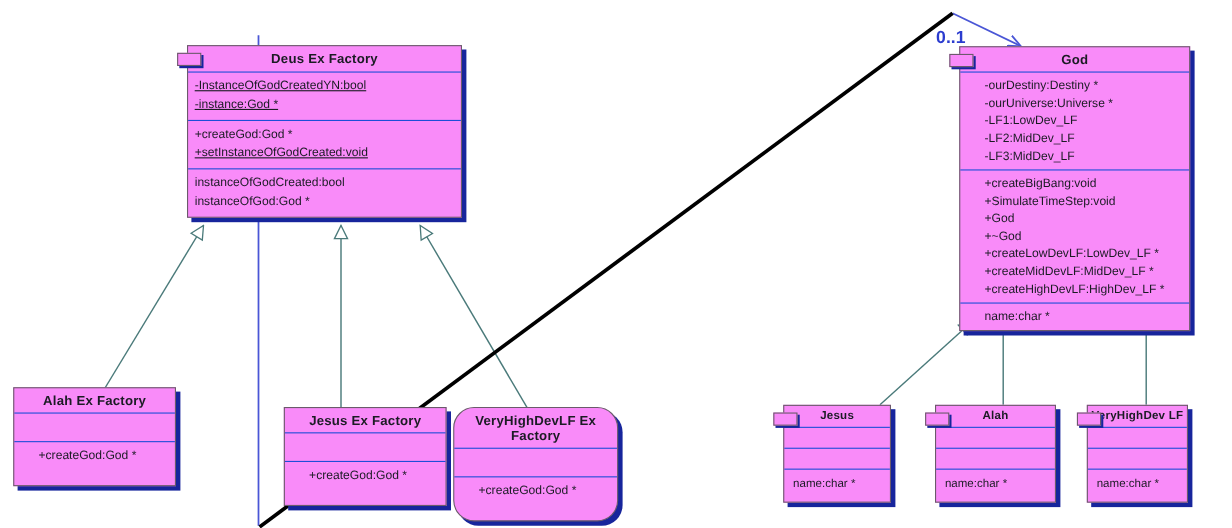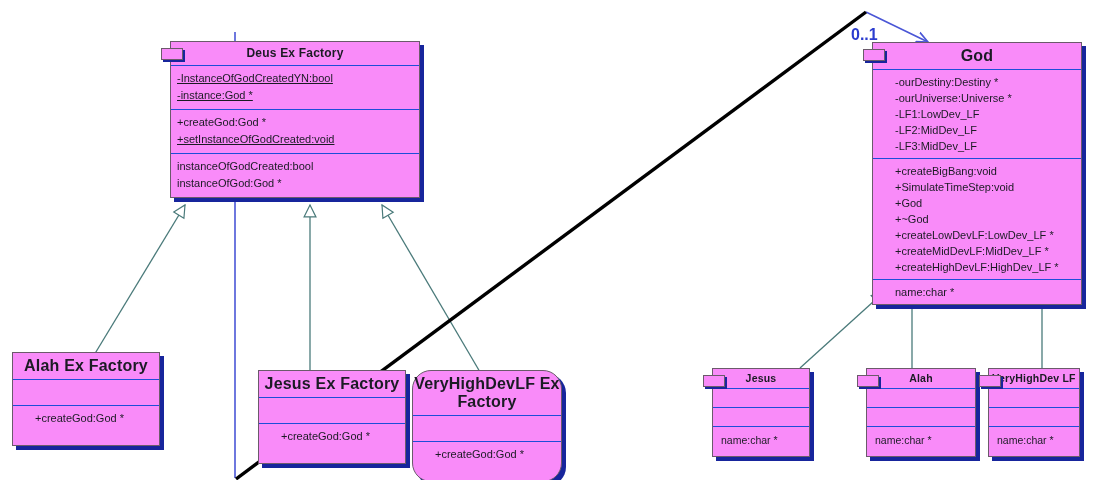--- a/index.html
+++ b/index.html
@@ -62,21 +62,21 @@
   }
   .member.static { text-decoration: underline; }
 
   
   .big     { font-size: 11px; }
   .big .cls-name   { font-size: 12px; padding: 4px 0 5px; }
   .big .member     { padding: 1px 0 1px 6px; line-height: 15px; }
   .big .compartment{ padding: 4px 0 5px; }
 
   .med     { font-size: 11px; }
-  .med .cls-name   { font-size: 16px; padding: 4px 0 4px; }
+  .med .cls-name   { font-size: 12px; padding: 4px 0 4px; }
   .med .member     { padding: 1px 0 1px 6px; line-height: 14px; }
   .med .compartment{ padding: 4px 16px 4px; }
 
   .small   { font-size: 10.5px; }
   .small .cls-name { font-size: 10.5px; padding: 3px 0 4px; }
   .small .member   { padding: 1px 0 1px 8px; line-height: 13px; }
   .small .compartment { box-sizing: border-box; }
 
   .mult-label {
     position: absolute;
@@ -207,21 +207,21 @@
   <div class="uml-class small" style="left:712px; top:368px; width:98px;">
     <div class="tab"></div>
     <div class="cls-name">Jesus</div>
     <div class="compartment" style="height:19px;"></div>
     <div class="compartment" style="height:19px;"></div>
     <div class="compartment" style="height:30px; padding-top:6px;">
       <div class="member">name:char *</div>
     </div>
   </div>
 
-  <div class="uml-class small" style="left:850px; top:368px; width:110px;margin-left:16px;">
+  <div class="uml-class small" style="left:850px; top:368px; width:110px;">
     <div class="tab"></div>
     <div class="cls-name">Alah</div>
     <div class="compartment" style="height:19px;"></div>
     <div class="compartment" style="height:19px;"></div>
     <div class="compartment" style="height:30px; padding-top:6px;">
       <div class="member">name:char *</div>
     </div>
   </div>
 
   <div class="uml-class small" style="left:988px; top:368px; width:92px;">

